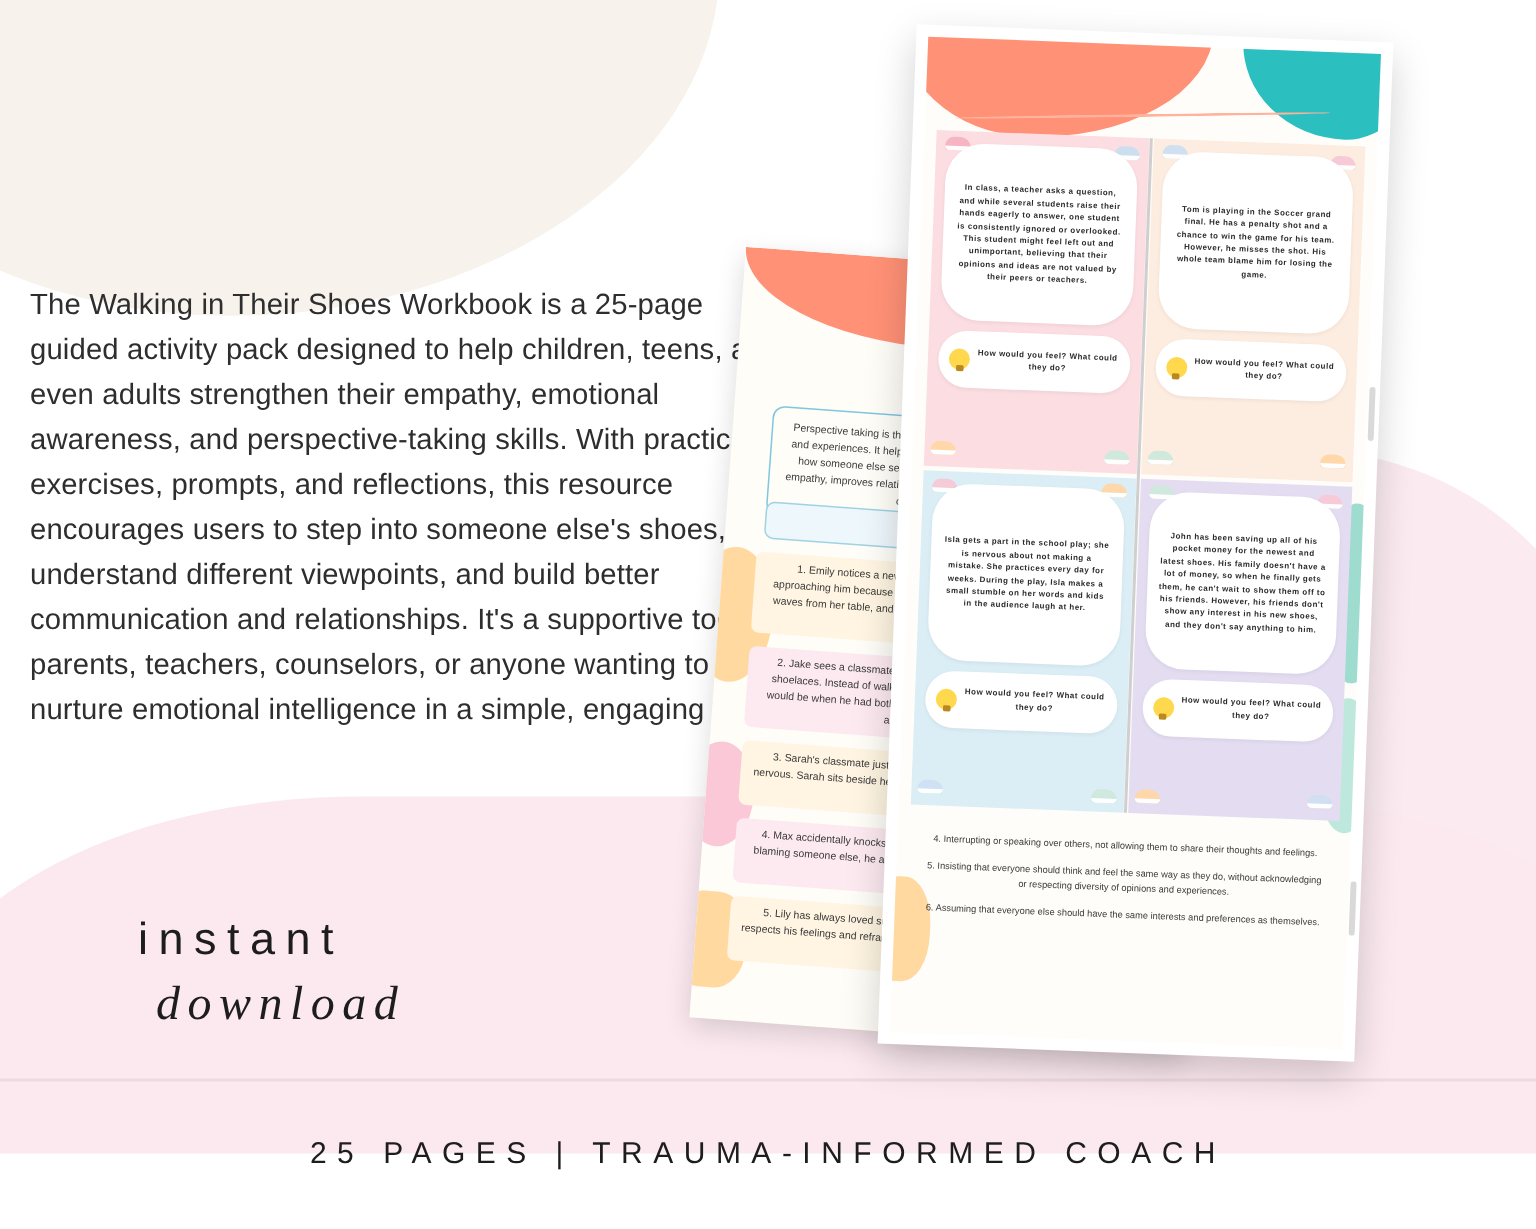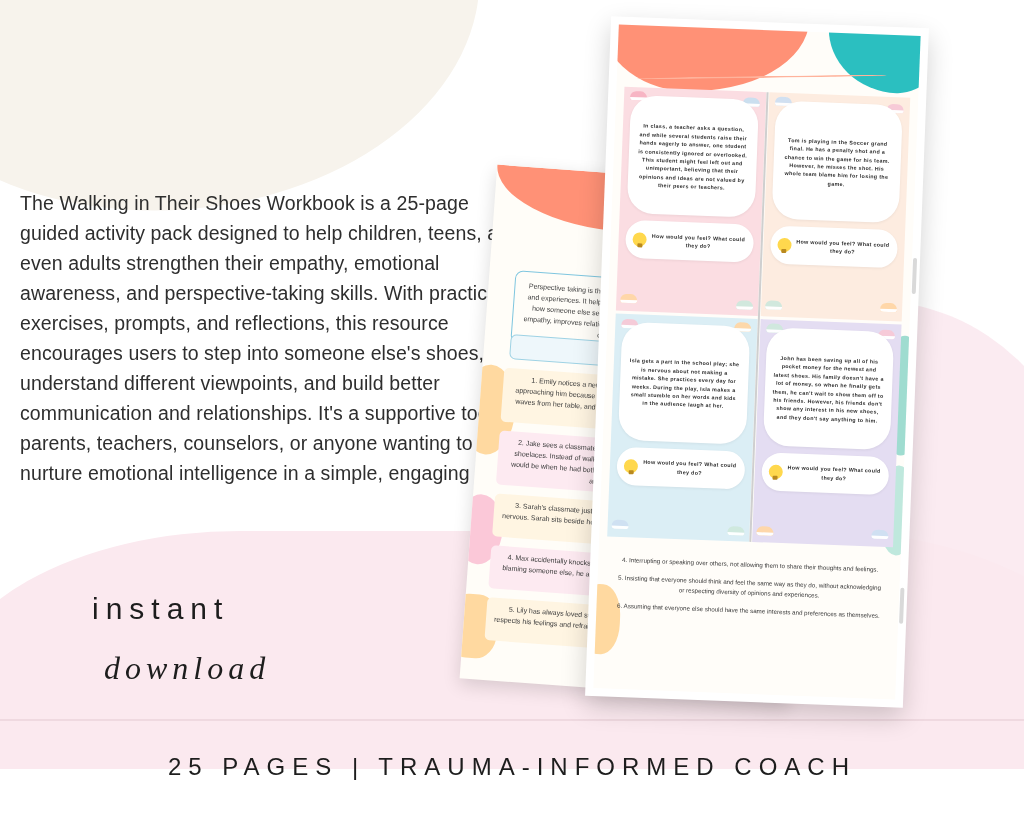--- a/index.html
+++ b/index.html
@@ -57,21 +57,21 @@
     width: 505px;
     font-size: 19.5px;
     line-height: 30px;
     color: #2e2e2e;
     letter-spacing: .1px;
   }
 
   
   .instant {
     position: absolute;
-    left: 92px; top: 592px;
+    left: 92px; top: 610px;
     font-size: 30px;
     letter-spacing: 7px;
     color: #1d1d1d;
     font-family: "Liberation Sans", sans-serif;
   }
   .download {
     position: absolute;
     left: 104px; top: 650px;
     font-size: 32px;
     letter-spacing: 5px;
@@ -79,21 +79,21 @@
     font-family: "Liberation Serif", serif;
     font-style: italic;
   }
 
   
   .footer {
     position: absolute;
     left: 0; bottom: 38px;
     width: 100%;
     text-align: center;
-    font-size: 24px;
+    font-size: 20px;
     letter-spacing: 7px;
     color: #1d1d1d;
   }
 
   
   .page-back {
     position: absolute;
     left: 478px; top: 176px;
     width: 330px; height: 515px;
     background: #fffdf8;

